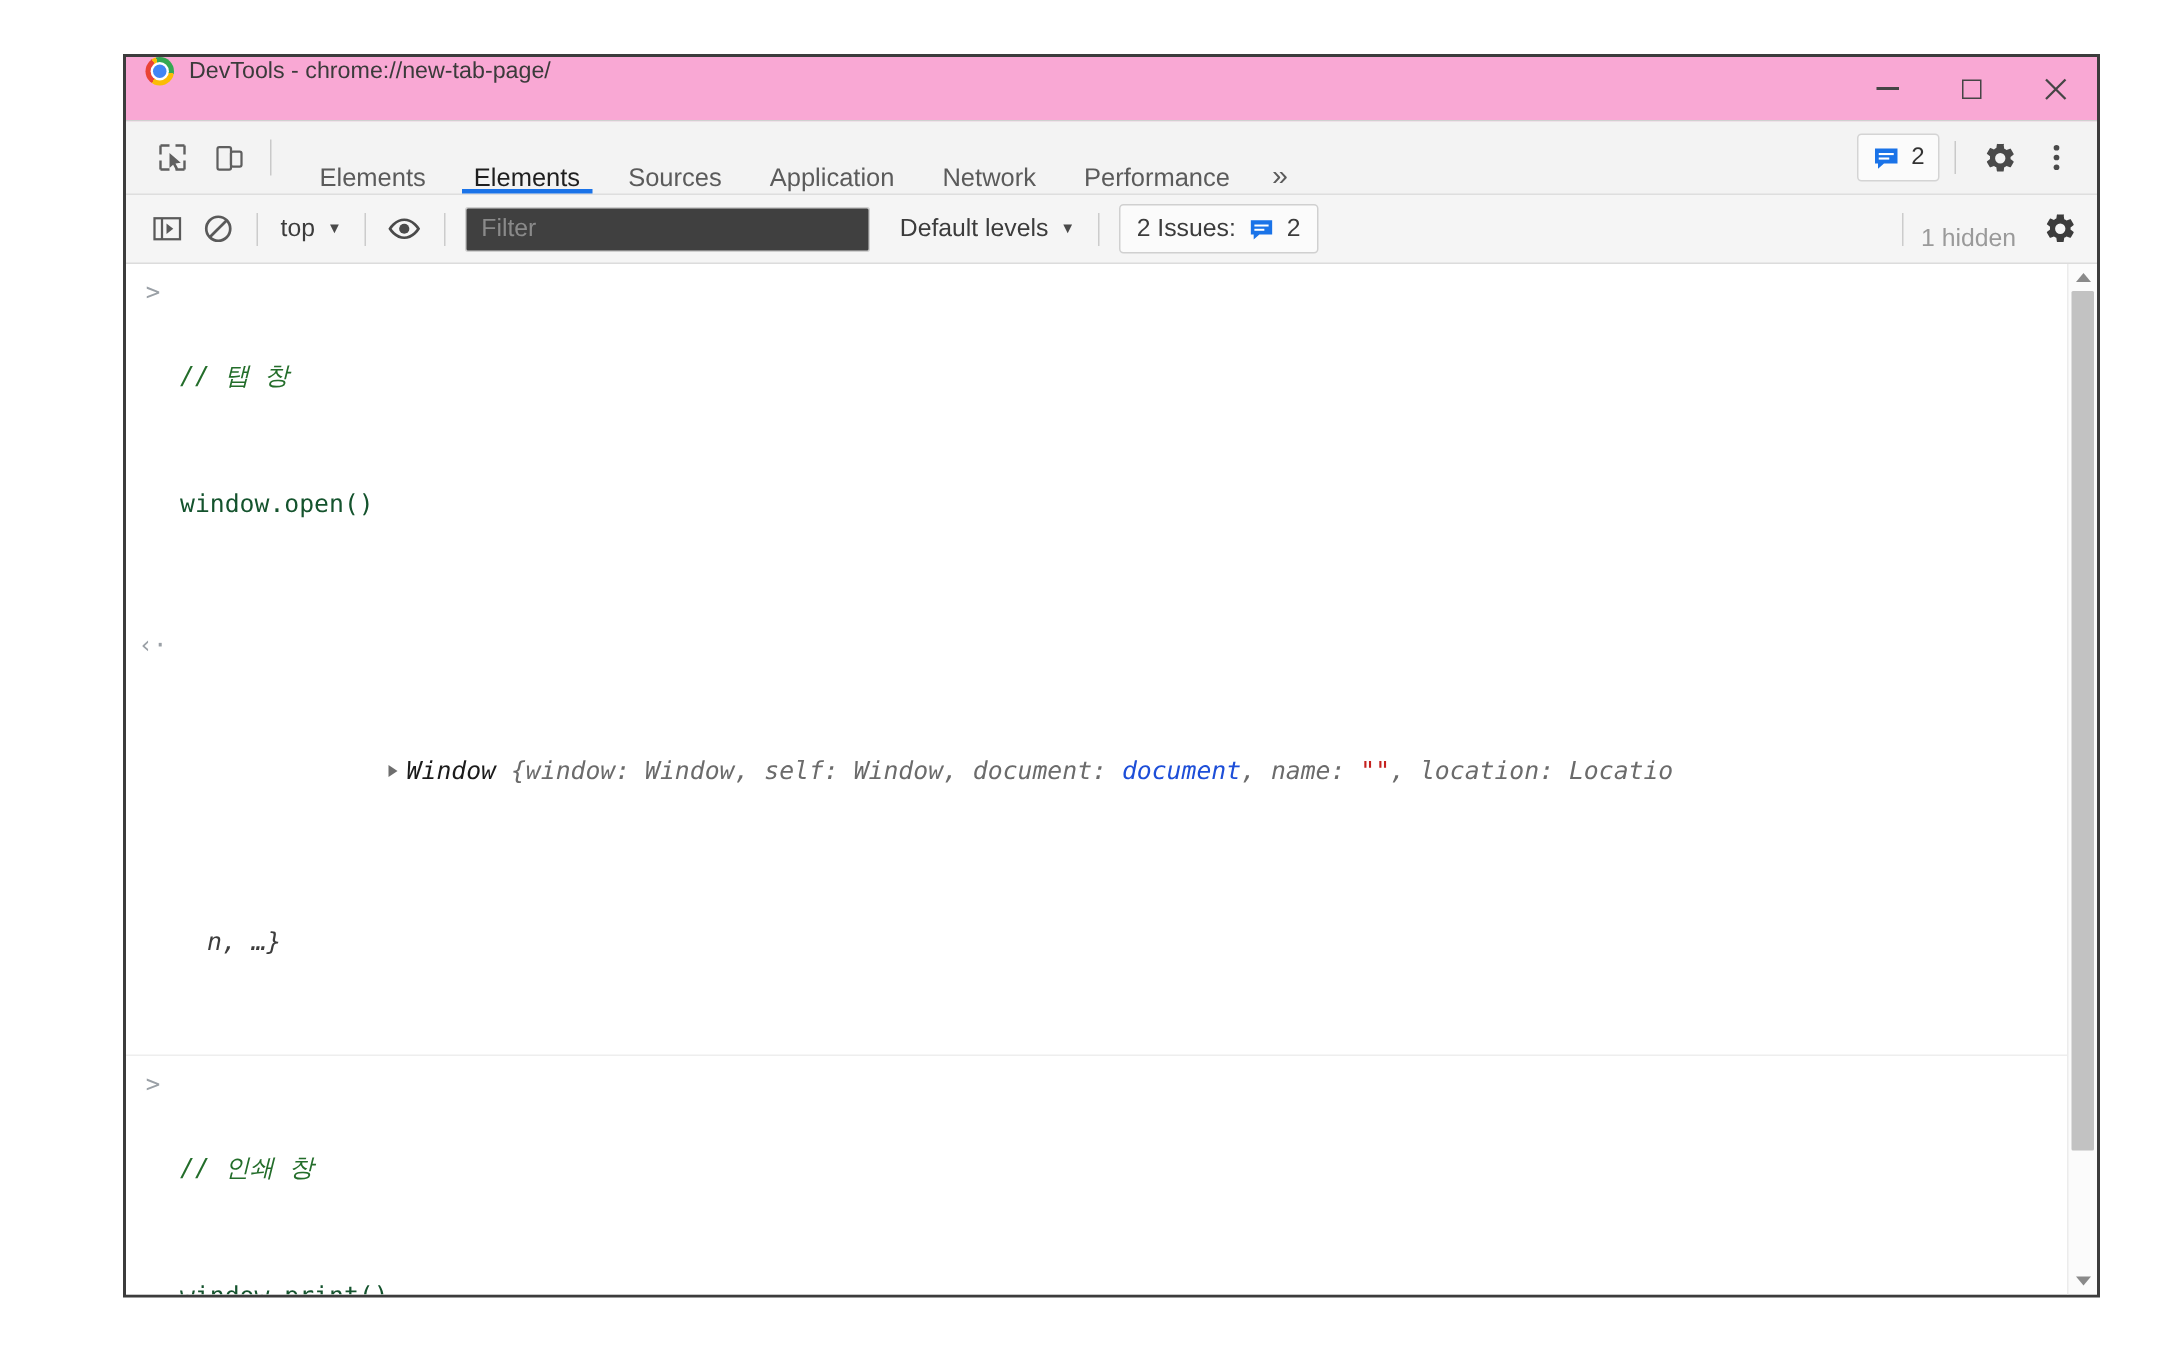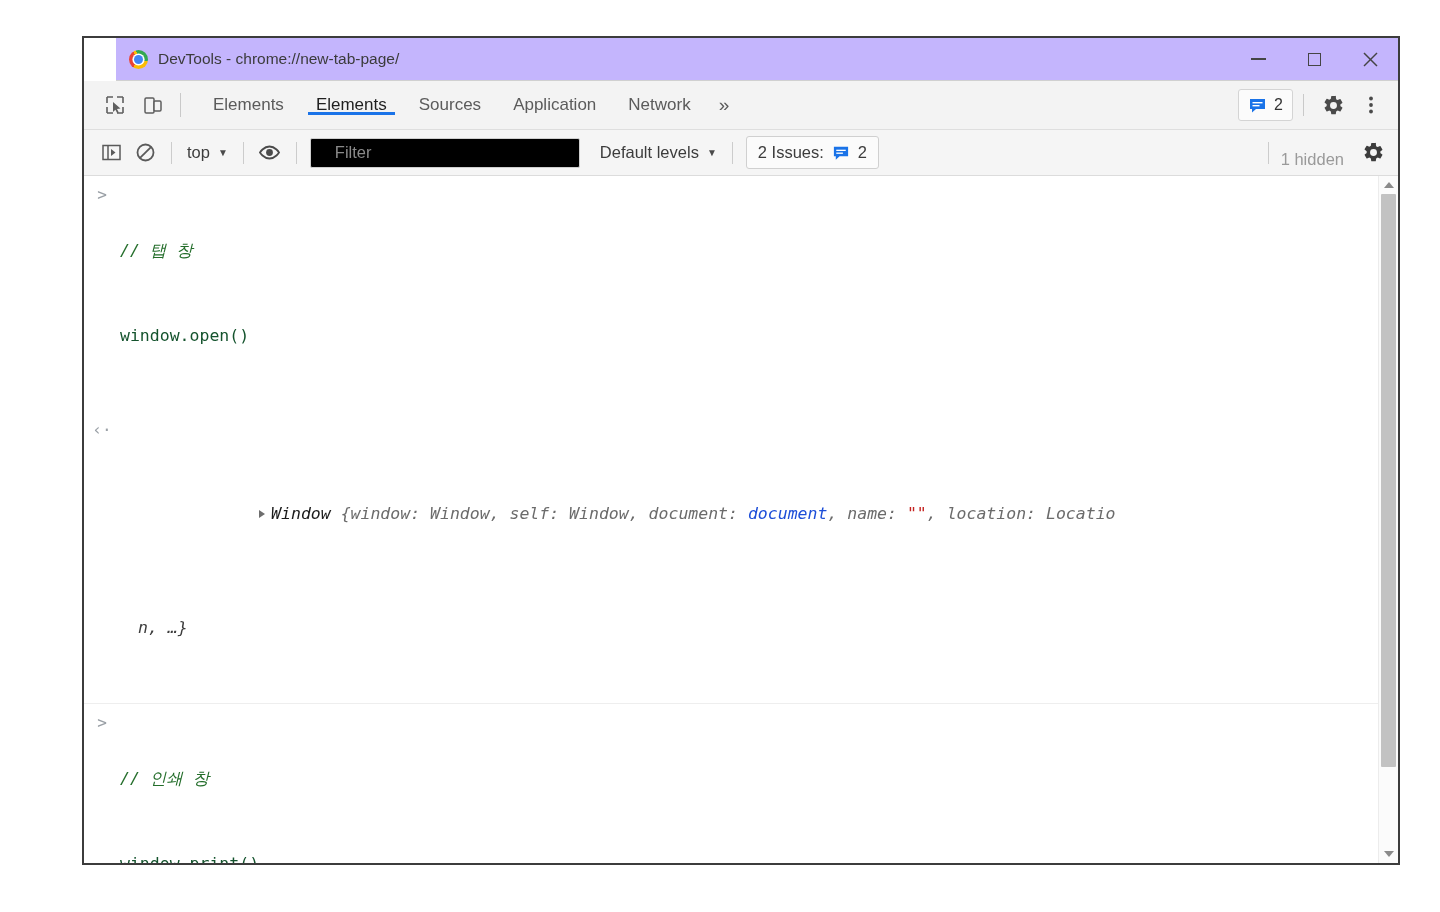--- a/index.html
+++ b/index.html
@@ -30,26 +30,25 @@
     border: 2px solid #3c3c3c;
     box-sizing: border-box;
     display: flex;
     flex-direction: column;
     overflow: hidden;
   }
 
   
   .titlebar {
     height: 42px;
-    background: #c4b5fd;
-    display: flex;
-    align-items: center;
+    background: #f9a8d4;
+    display: flex;
+    align-items: flex-start;
     flex: 0 0 auto;
     border-bottom: 1px solid #d0d0d0;
-    margin-left: 32px;
   }
   .titlebar-left {
     display: flex;
     align-items: center;
     padding-left: 13px;
     flex: 1 1 auto;
     min-width: 0;
   }
   .chrome-logo {
     width: 19px;
@@ -136,21 +135,21 @@
   }
   .ts-sep {
     width: 1px;
     height: 24px;
     background: #c9c9c9;
     margin: 0 8px;
     align-self: center;
   }
   .tabs {
     display: flex;
-    align-items: center;
+    align-items: flex-end;
     flex: 1 1 auto;
     min-width: 0;
     padding-left: 8px;
   }
   .tab {
     display: flex;
     align-items: center;
     padding: 0 16px;
     font-size: 17px;
     color: #5b5b5b;
@@ -242,25 +241,25 @@
   }
   .caret {
     font-size: 10px;
     color: #4a4a4a;
     line-height: 1;
   }
   .filter-input {
     width: 270px;
     height: 30px;
     border: 1px solid #cfcfcf;
-    background: #000000;
+    background: #404040;
     border-radius: 2px;
     font-size: 16.5px;
     color: #8a8a8a;
-    padding: 0 24px;
+    padding: 0 10px;
     box-sizing: border-box;
     font-family: "Liberation Sans", sans-serif;
     outline: none;
     margin-left: 4px;
   }
   .filter-input::placeholder { color: #8a8a8a; opacity: 1; }
   .levels-dd {
     margin-left: 14px;
   }
   .issues-btn {
@@ -460,20 +459,23 @@
           </div>
         <div class="tab">
             <span>Sources</span>
           </div>
         <div class="tab">
             <span>Application</span>
           </div>
         <div class="tab">
             <span>Network</span>
           </div>
+        <div class="tab">
+            <span>Performance</span>
+          </div>
         <div class="tab-more">»</div>
       </div>
 
       <div class="tabstrip-right">
         <div class="issues-chip">
           <svg width="19" height="19" viewBox="0 0 19 19">
             <path d="M2 3 H17 V13 H8 L4 16.5 V13 H2 Z" fill="#1a73e8"></path>
             <rect x="4.5" y="6" width="10" height="1.4" fill="#ffffff"></rect>
             <rect x="4.5" y="9" width="7" height="1.4" fill="#ffffff"></rect>
           </svg>

